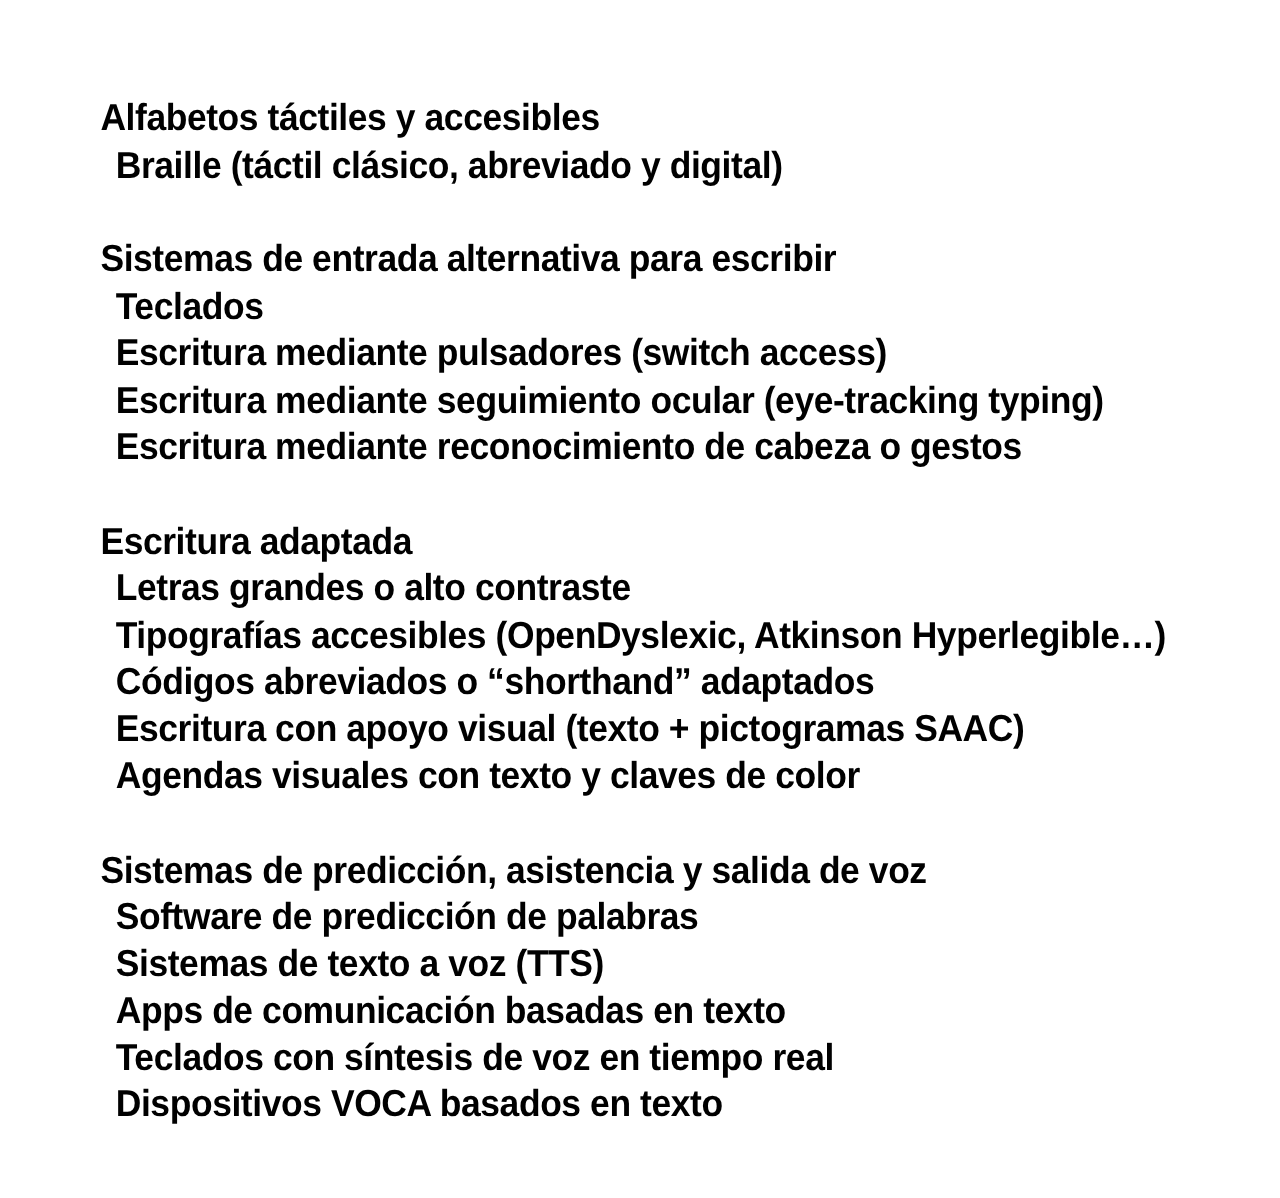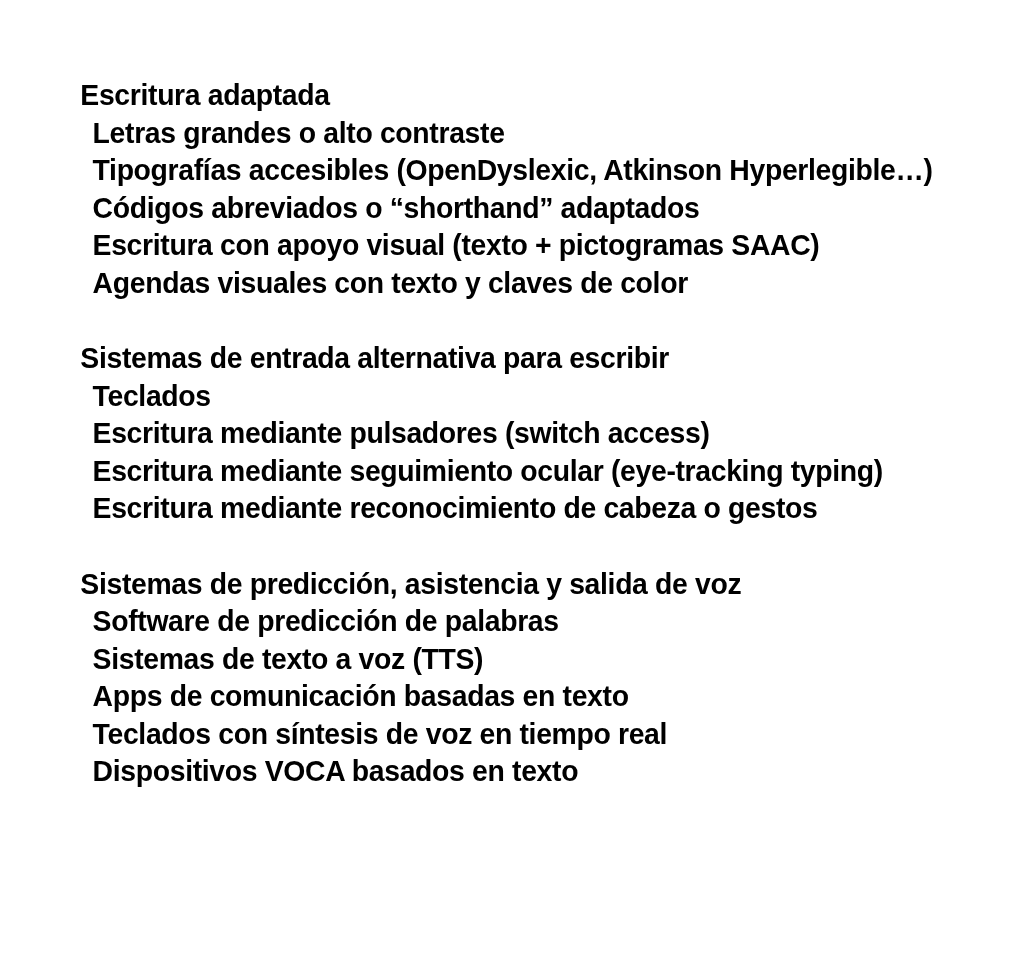--- a/index.html
+++ b/index.html
@@ -51,36 +51,40 @@
 
   .item {
     padding-left: 98px;
   }
 </style>
 </head>
 <body style="background: rgb(255, 255, 255); color: rgb(0, 0, 0);">
 
 <div class="outline">
 
+  <div class="section">
+    <div class="line heading">Alfabetos táctiles y accesibles</div>
+    <div class="line item">Braille (táctil clásico, abreviado y digital)</div>
+  </div>
+
+  <div class="section">
+    <div class="line heading">Sistemas de entrada alternativa para escribir</div>
+    <div class="line item">Teclados</div>
+    <div class="line item">Escritura mediante pulsadores (switch access)</div>
+    <div class="line item">Escritura mediante seguimiento ocular (eye-tracking typing)</div>
+    <div class="line item">Escritura mediante reconocimiento de cabeza o gestos</div>
+  </div>
 
   <div class="section">
     <div class="line heading">Escritura adaptada</div>
     <div class="line item">Letras grandes o alto contraste</div>
     <div class="line item">Tipografías accesibles (OpenDyslexic, Atkinson Hyperlegible…)</div>
     <div class="line item">Códigos abreviados o “shorthand” adaptados</div>
     <div class="line item">Escritura con apoyo visual (texto + pictogramas SAAC)</div>
     <div class="line item">Agendas visuales con texto y claves de color</div>
-  </div>
-
-  <div class="section">
-    <div class="line heading">Sistemas de entrada alternativa para escribir</div>
-    <div class="line item">Teclados</div>
-    <div class="line item">Escritura mediante pulsadores (switch access)</div>
-    <div class="line item">Escritura mediante seguimiento ocular (eye-tracking typing)</div>
-    <div class="line item">Escritura mediante reconocimiento de cabeza o gestos</div>
   </div>
 
   <div class="section">
     <div class="line heading">Sistemas de predicción, asistencia y salida de voz</div>
     <div class="line item">Software de predicción de palabras</div>
     <div class="line item">Sistemas de texto a voz (TTS)</div>
     <div class="line item">Apps de comunicación basadas en texto</div>
     <div class="line item">Teclados con síntesis de voz en tiempo real</div>
     <div class="line item">Dispositivos VOCA basados en texto</div>
   </div>

